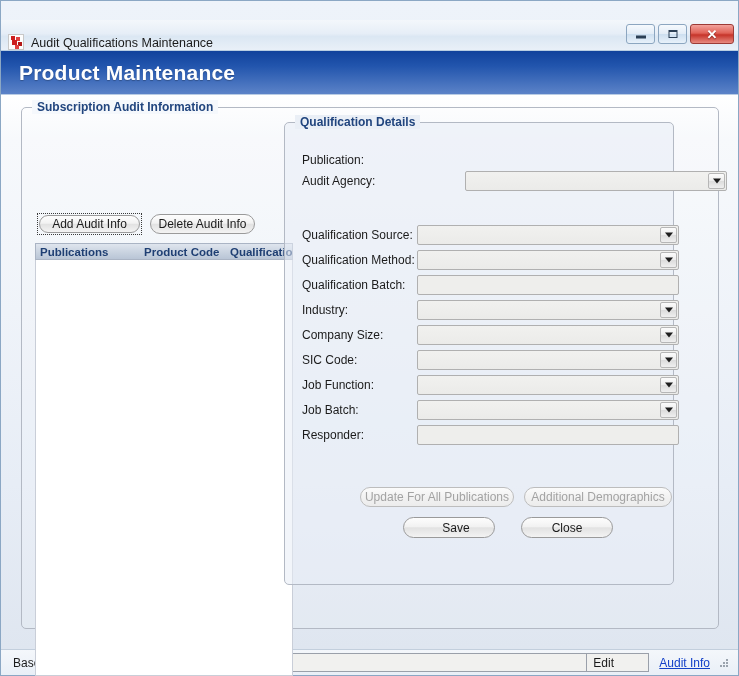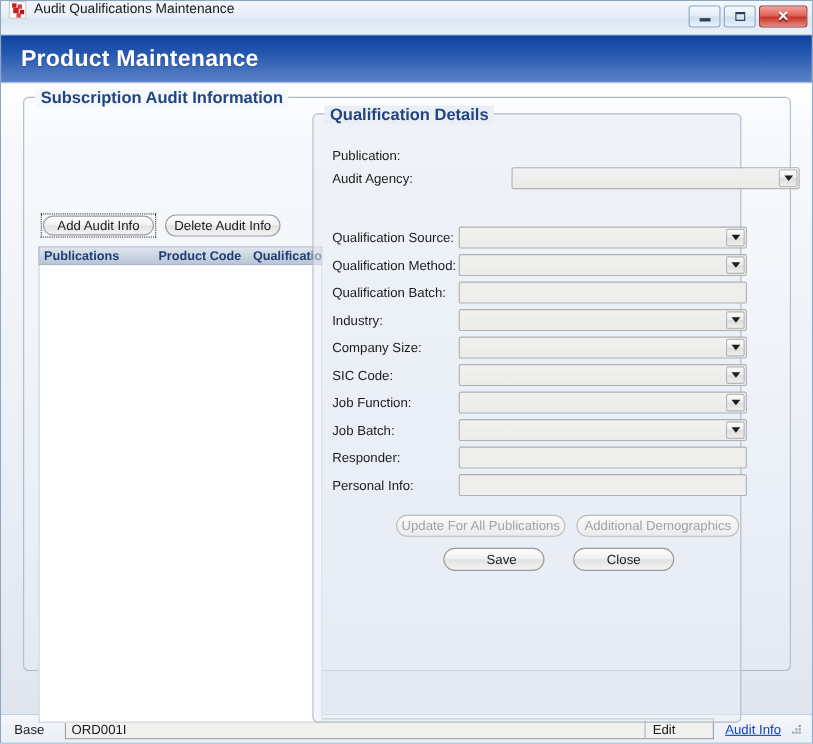--- a/index.html
+++ b/index.html
@@ -28,21 +28,22 @@
   }
 
   
   .titlebar {
     position: relative;
     height: 30px;
     flex: 0 0 30px;
     background: linear-gradient(to bottom, #f3f7fb 0%, #e6eef7 45%, #dbe7f3 55%, #e9f0f8 100%);
     border-bottom: 1px solid #b7cde2;
     display: flex;
-    align-items: flex-start;
+    align-items: flex-end;
+    margin-top: 19px;
   }
   .app-icon {
     width: 16px; height: 16px;
     margin-left: 7px;
     margin-right: 7px;
     position: relative;
     flex: 0 0 16px;
     background: #fdfdfd;
     border: 1px solid #c8c8c8;
     box-sizing: border-box;
@@ -130,36 +131,36 @@
     box-sizing: border-box;
     border: 1px solid #b3b9c4;
     border-radius: 5px;
     background: rgba(255,255,255,0.12);
   }
   .group > .group-title {
     position: absolute;
     top: -8px;
     left: 10px;
     padding: 0 5px;
-    font-size: 15px;
+    font-size: 12px;
     font-weight: bold;
     color: #21457e;
     background: #eef2f8;
     white-space: nowrap;
   }
 
   #outer-group {
     left: 20px;  top: 12px;
     width: 698px; height: 522px;
   }
   #outer-group > .group-title { background: #f5f8fc; }
 
   #details-group {
     left: 283px; top: 27px;
-    width: 390px; height: 554px;
+    width: 390px; height: 463px;
     background: rgba(232,237,246,0.55);
   }
   #details-group > .group-title { background: #eaeff6; }
 
   
   .pillbtn {
     box-sizing: border-box;
     border: 1px solid #9a9a9a;
     border-radius: 11px;
     background: linear-gradient(to bottom, #fdfdfd 0%, #f2f2f2 45%, #e2e2e2 52%, #f3f3f3 100%);
@@ -467,24 +468,20 @@
               <span class="caret"></span>
             </div>
         </div>
       </div>
 
       <div class="frow" style="top:301px;">
         <div class="flabel">Responder:</div>
         <div class="fctrl"></div>
       </div>
 
-      <div class="frow" style="top:326px;">
-        <div class="flabel">Personal Info:</div>
-        <div class="fctrl"></div>
-      </div>
 
       <div class="pillbtn disabled" style="position:absolute; left:75px; top:364px; width:154px; height:20px;">Update For All Publications</div>
       <div class="pillbtn disabled" style="position:absolute; left:239px; top:364px; width:148px; height:20px;">Additional Demographics</div>
 
       <div class="pillbtn" style="position:absolute; left:118px; top:394px; width:92px; height:21px;padding-left:14px;">Save</div>
       <div class="pillbtn" style="position:absolute; left:236px; top:394px; width:92px; height:21px;">Close</div>
     </div>
 
   </div>
 

